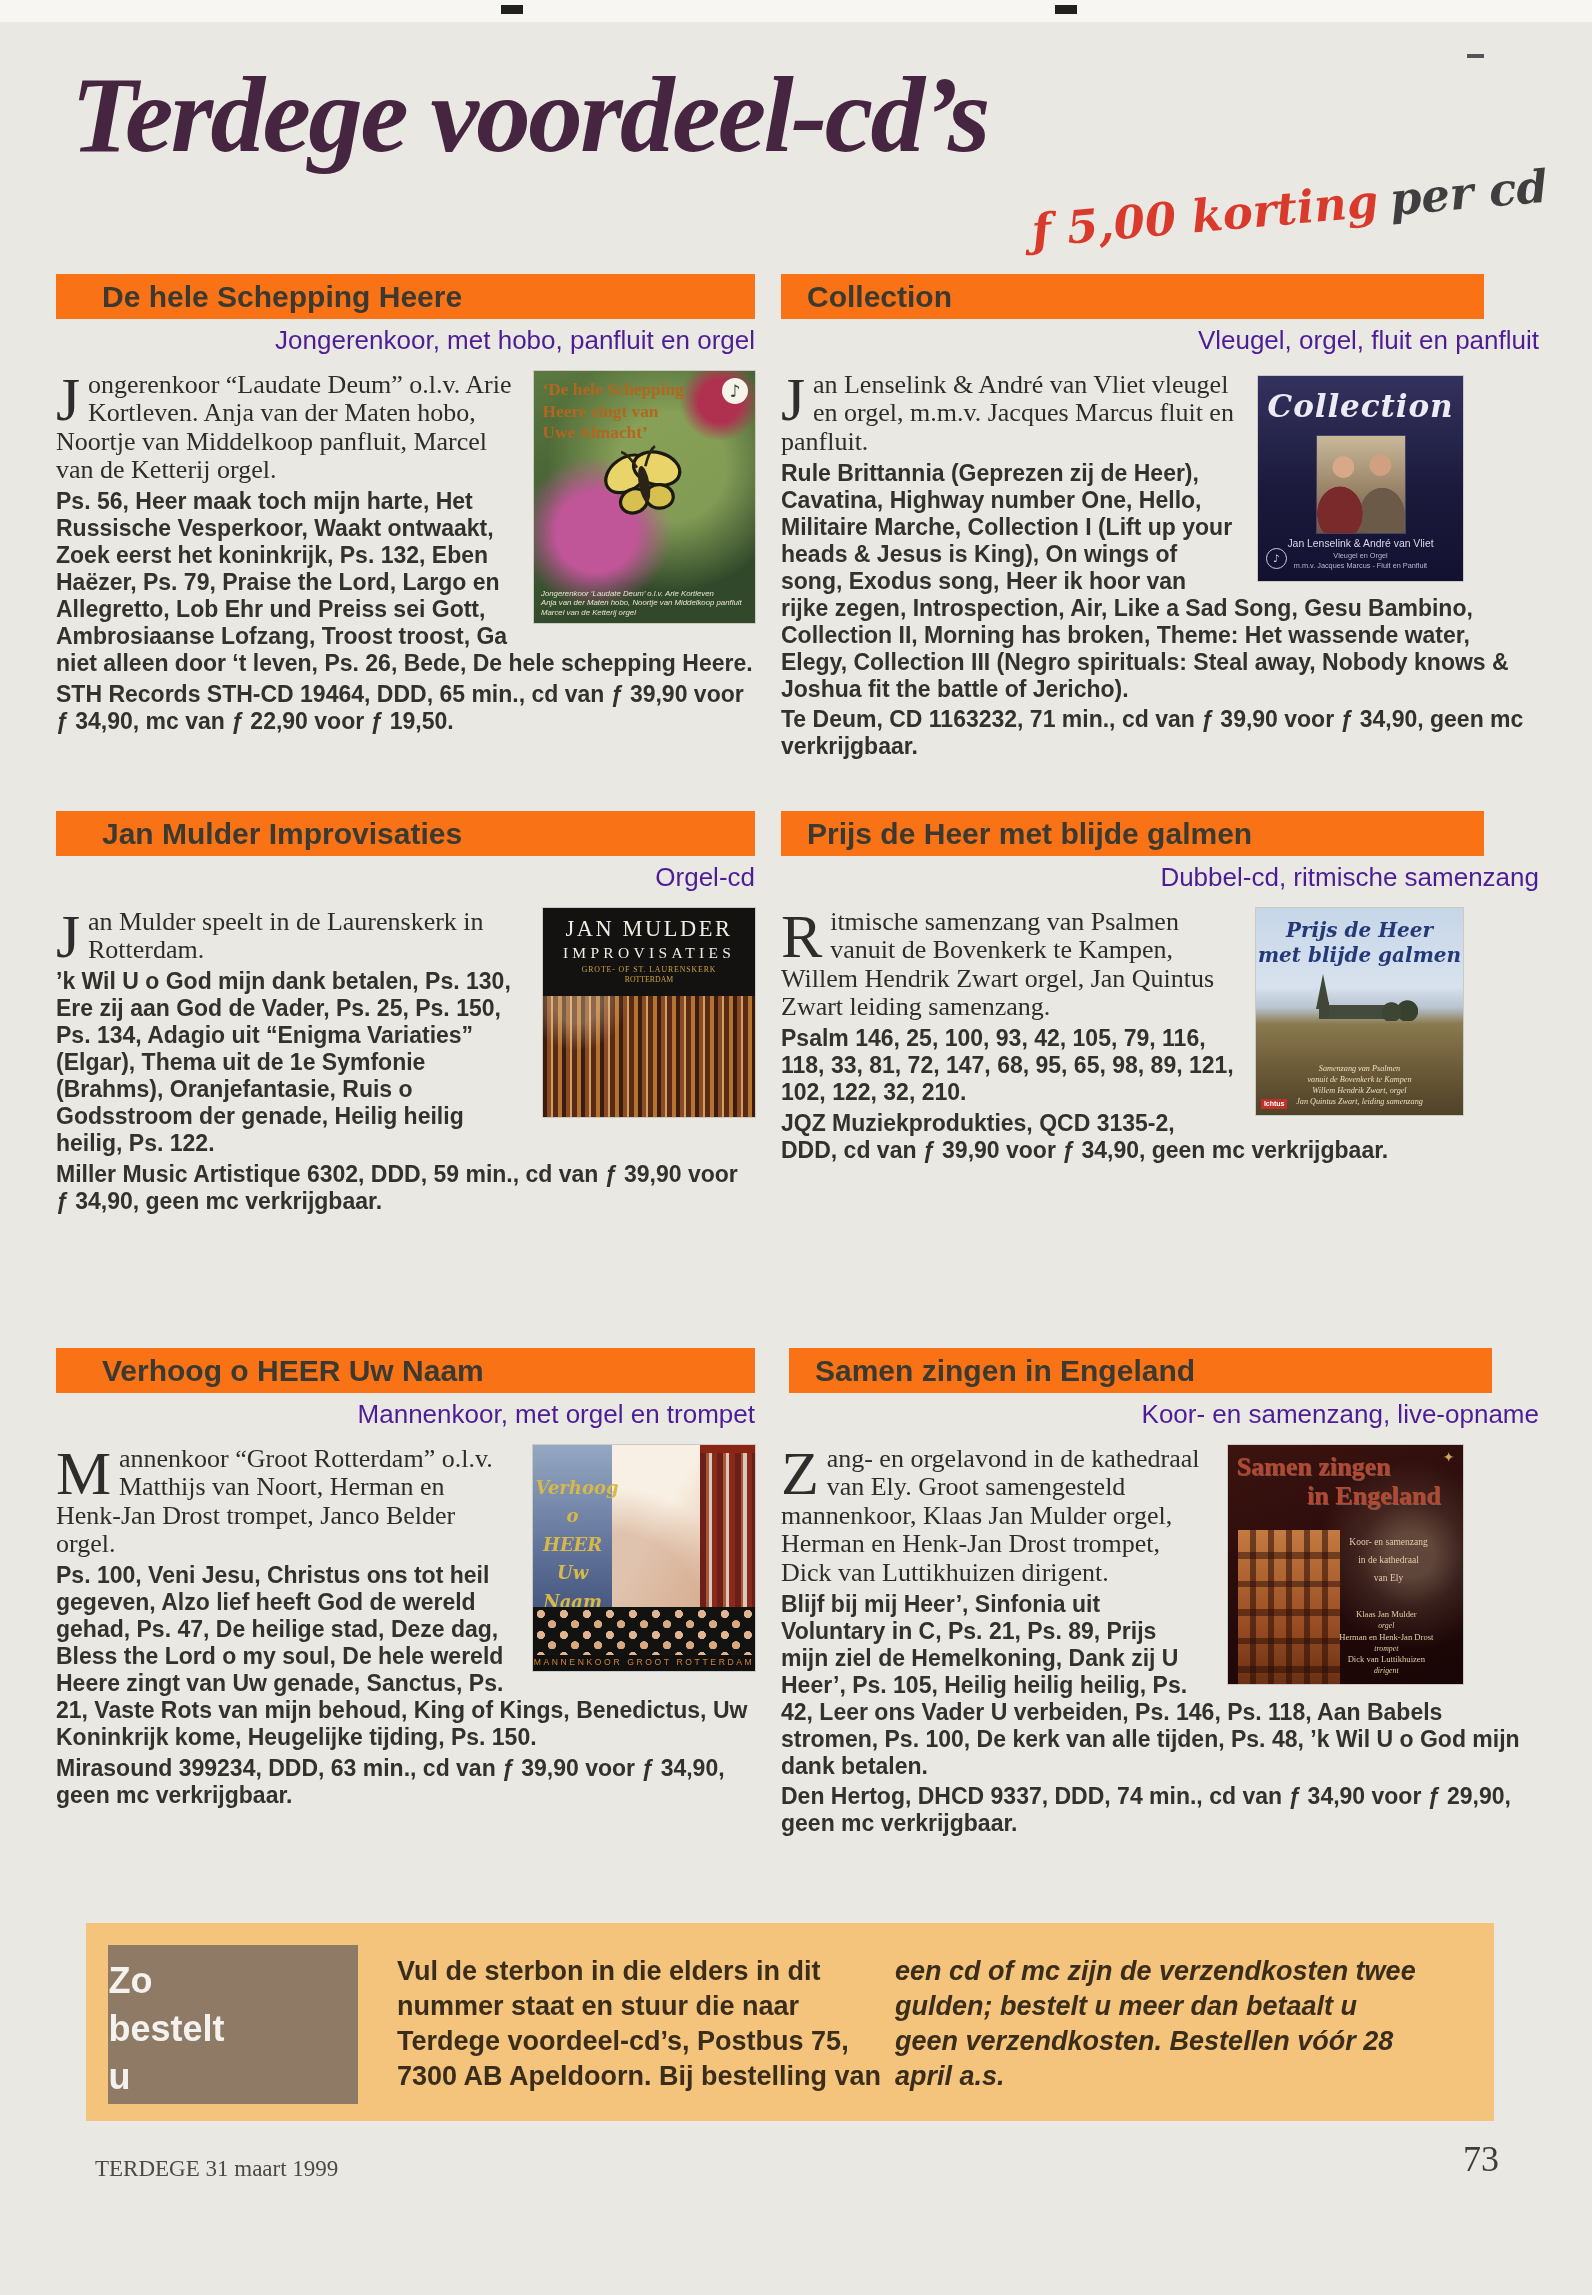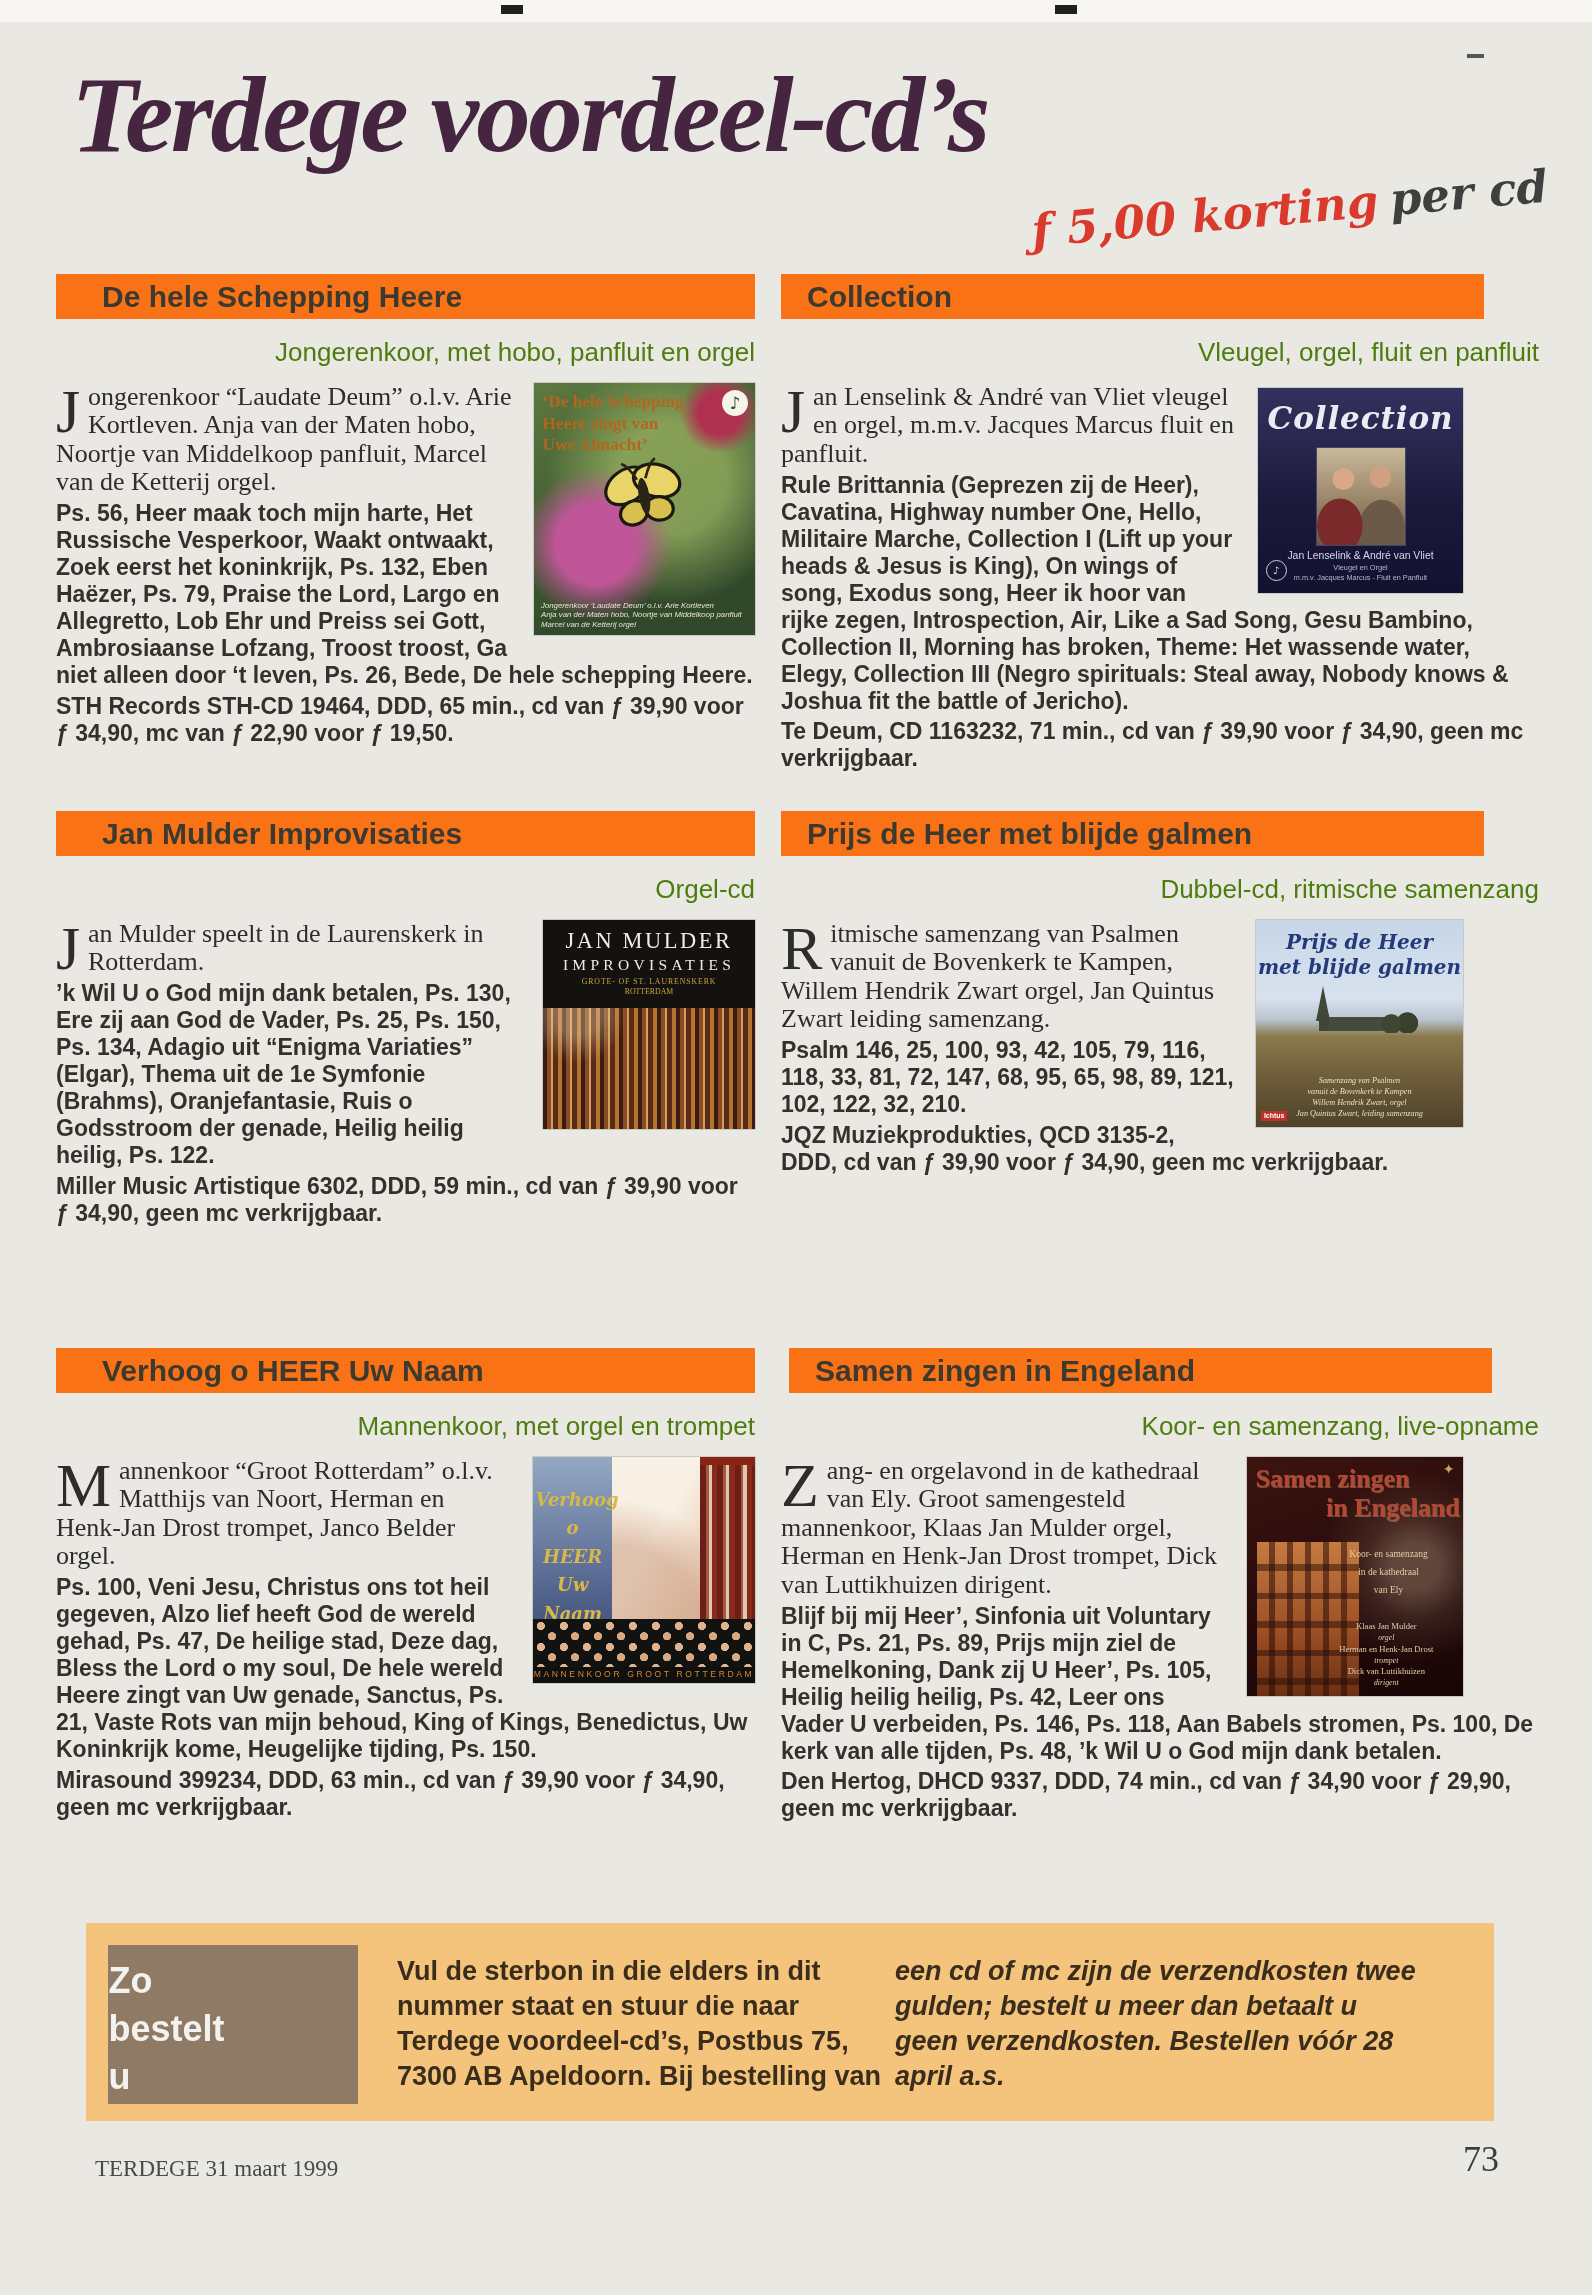--- a/index.html
+++ b/index.html
@@ -13,21 +13,21 @@
         color:#45253f;letter-spacing:-2.6px;}
   .hand-note{position:absolute;left:1031px;top:183px;transform:rotate(-5deg);
         font:italic bold 45px/52px "DejaVu Serif",serif;white-space:nowrap;}
   .hand-red{color:#d93a2b;}
   .hand-dark{color:#3f3f3f;margin-left:12px;}
 
   .section{position:absolute;}
   .bar{height:45px;background:#f97316;}
   .bar-label{font:bold 30px/45px "Liberation Sans",sans-serif;color:#3c3a30;padding-left:46px;}
   .sec-right .bar-label{padding-left:26px;}
-  .subtitle{margin-top:19px;text-align:right;font:26px/29px "Liberation Sans",sans-serif;color:#4d7c0f;}
+  .subtitle{margin-top:7px;text-align:right;font:26px/29px "Liberation Sans",sans-serif;color:#4c1d95;}
   .body{margin-top:15.5px;color:#2b2a28;}
   .intro{margin:0;font:26px/28.5px "Liberation Serif",serif;color:#2e2d2b;}
   .dropcap{float:left;font:62px/50px "Liberation Serif",serif;color:#2e2d2b;margin:3.5px 7.8px 0 0;}
   .tracks,.info{margin:3.5px 0 0 0;font:bold 23px/27px "Liberation Sans",sans-serif;color:#33312c;}
 
   .cover{float:right;position:relative;overflow:hidden;box-shadow:0 0 0 0.9px rgba(0,0,0,.15);}
 
   
   .cov-schepping{width:221px;height:252px;margin:0 0 8.6px 19px;
      background:
@@ -103,21 +103,21 @@
   .cov5-title{position:absolute;top:29px;left:2.6px;width:74px;text-align:center;
      font:italic bold 18px/28.5px "DejaVu Serif",serif;color:#d8b848;}
   .cov5-choir{position:absolute;left:0;right:0;bottom:15.5px;height:48px;background:#121210;
      background-image:radial-gradient(circle at 7.8px 7px, #e0b490 0 3.9px, rgba(224,180,144,0) 4.3px),
                       radial-gradient(circle at 19px 17.3px, #d8a880 0 3.9px, rgba(216,168,128,0) 4.3px);
      background-size:23px 21px;}
   .cov5-cap{position:absolute;left:0;right:0;bottom:2.6px;text-align:center;
      font:8.6px/11.2px "Liberation Sans",sans-serif;color:#d8862e;letter-spacing:2.6px;}
 
   
-  .cov-samen{width:216px;height:239px;margin:0 76px 8.6px 21px;
+  .cov-samen{width:235px;height:239px;margin:0 76px 8.6px 21px;
      background:radial-gradient(circle at 78% 46%, rgba(232,210,170,.30) 0 22.4px, rgba(232,210,170,.12) 52px, rgba(232,210,170,0) 95px),
                 linear-gradient(160deg,#3c1410,#24090a 60%,#180505);}
   .cov6-tower{position:absolute;left:10.4px;bottom:0;width:102px;height:154px;
      background:repeating-linear-gradient(90deg, rgba(40,12,6,0) 0 12px, rgba(40,12,6,.55) 12px 18px),
                 repeating-linear-gradient(180deg, rgba(40,12,6,0) 0 22.4px, rgba(40,12,6,.5) 22.4px 28.5px),
                 linear-gradient(180deg,#c57a40,#9a4e24 60%,#6b3014);}
   .cov6-t1{position:absolute;top:7px;left:8.6px;font:bold 26px/29px "Liberation Serif",serif;
      color:#b54832;text-shadow:0.9px 0.9px 0 rgba(240,200,160,.35);}
   .cov6-t2{position:absolute;top:36px;left:79px;font:bold 26px/29px "Liberation Serif",serif;
      color:#b54832;text-shadow:0.9px 0.9px 0 rgba(240,200,160,.35);}

